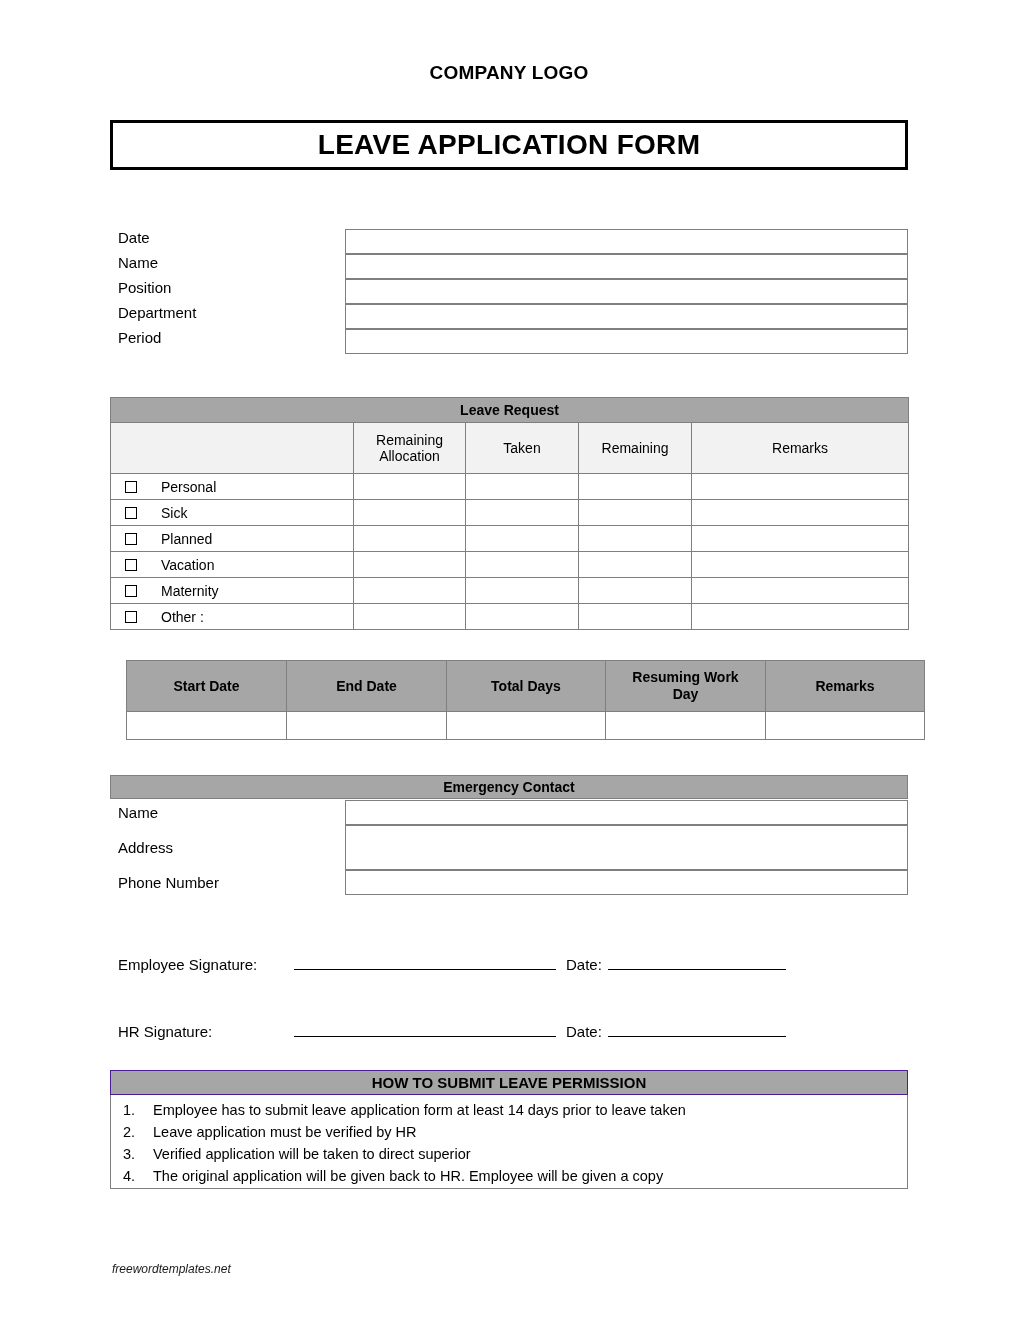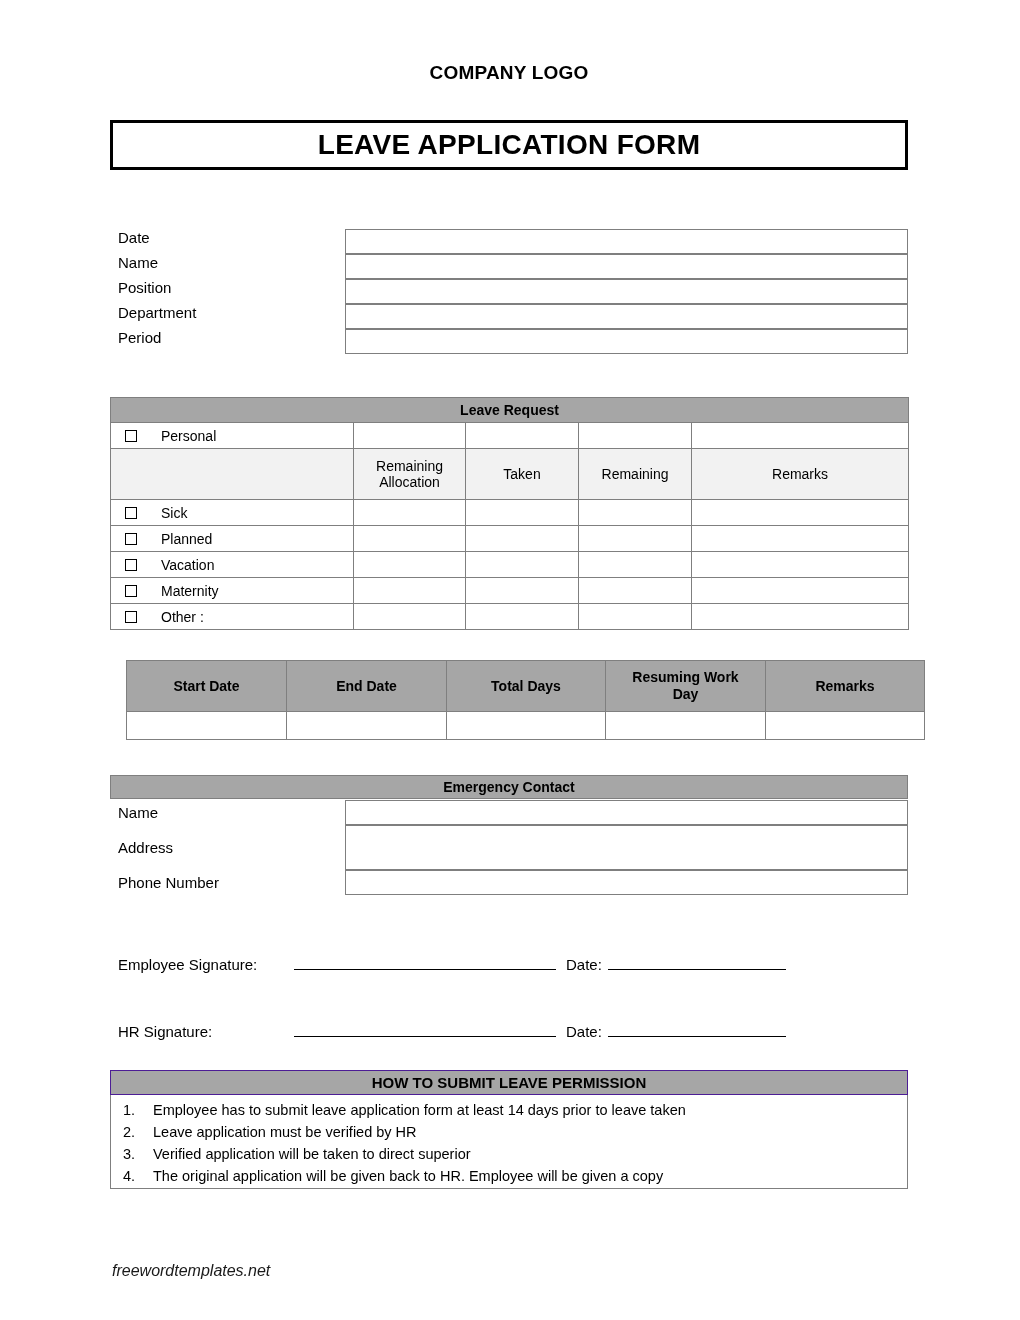--- a/index.html
+++ b/index.html
@@ -249,21 +249,21 @@
     padding-left: 12px;
     box-sizing: border-box;
   }
   .instr-text { flex: 1; }
 
   
   #footer-watermark {
     position: absolute;
     left: 112px;
     top: 1262px;
-    font-size: 16px;
+    font-size: 12px;
     font-style: italic;
     color: #1a1a1a;
     font-family: "Liberation Sans", sans-serif;
   }
 </style>
 </head>
 <body>
 
 <div class="page">
 
@@ -308,38 +308,38 @@
       <col style="width:112px">
       <col style="width:113px">
       <col style="width:113px">
       <col style="width:217px">
     </colgroup>
     <tbody>
       <tr>
         <td class="band-dark" colspan="5">Leave Request</td>
       </tr>
       <tr>
-        <td class="type-cell">
-          <span class="cb"></span><span>Personal</span>
-        </td>
-        <td class="fill-cell"></td>
-        <td class="fill-cell"></td>
-        <td class="fill-cell"></td>
-        <td class="fill-cell"></td>
-      </tr>
-
-      <tr>
         <td class="band-light subhead-cell"></td>
         <td class="band-light subhead-cell">
           <div>Remaining</div>
           <div>Allocation</div>
         </td>
         <td class="band-light subhead-cell">Taken</td>
         <td class="band-light subhead-cell">Remaining</td>
         <td class="band-light subhead-cell">Remarks</td>
+      </tr>
+
+      <tr>
+        <td class="type-cell">
+          <span class="cb"></span><span>Personal</span>
+        </td>
+        <td class="fill-cell"></td>
+        <td class="fill-cell"></td>
+        <td class="fill-cell"></td>
+        <td class="fill-cell"></td>
       </tr>
 
       <tr>
         <td class="type-cell">
           <span class="cb"></span><span>Sick</span>
         </td>
         <td class="fill-cell"></td>
         <td class="fill-cell"></td>
         <td class="fill-cell"></td>
         <td class="fill-cell"></td>

